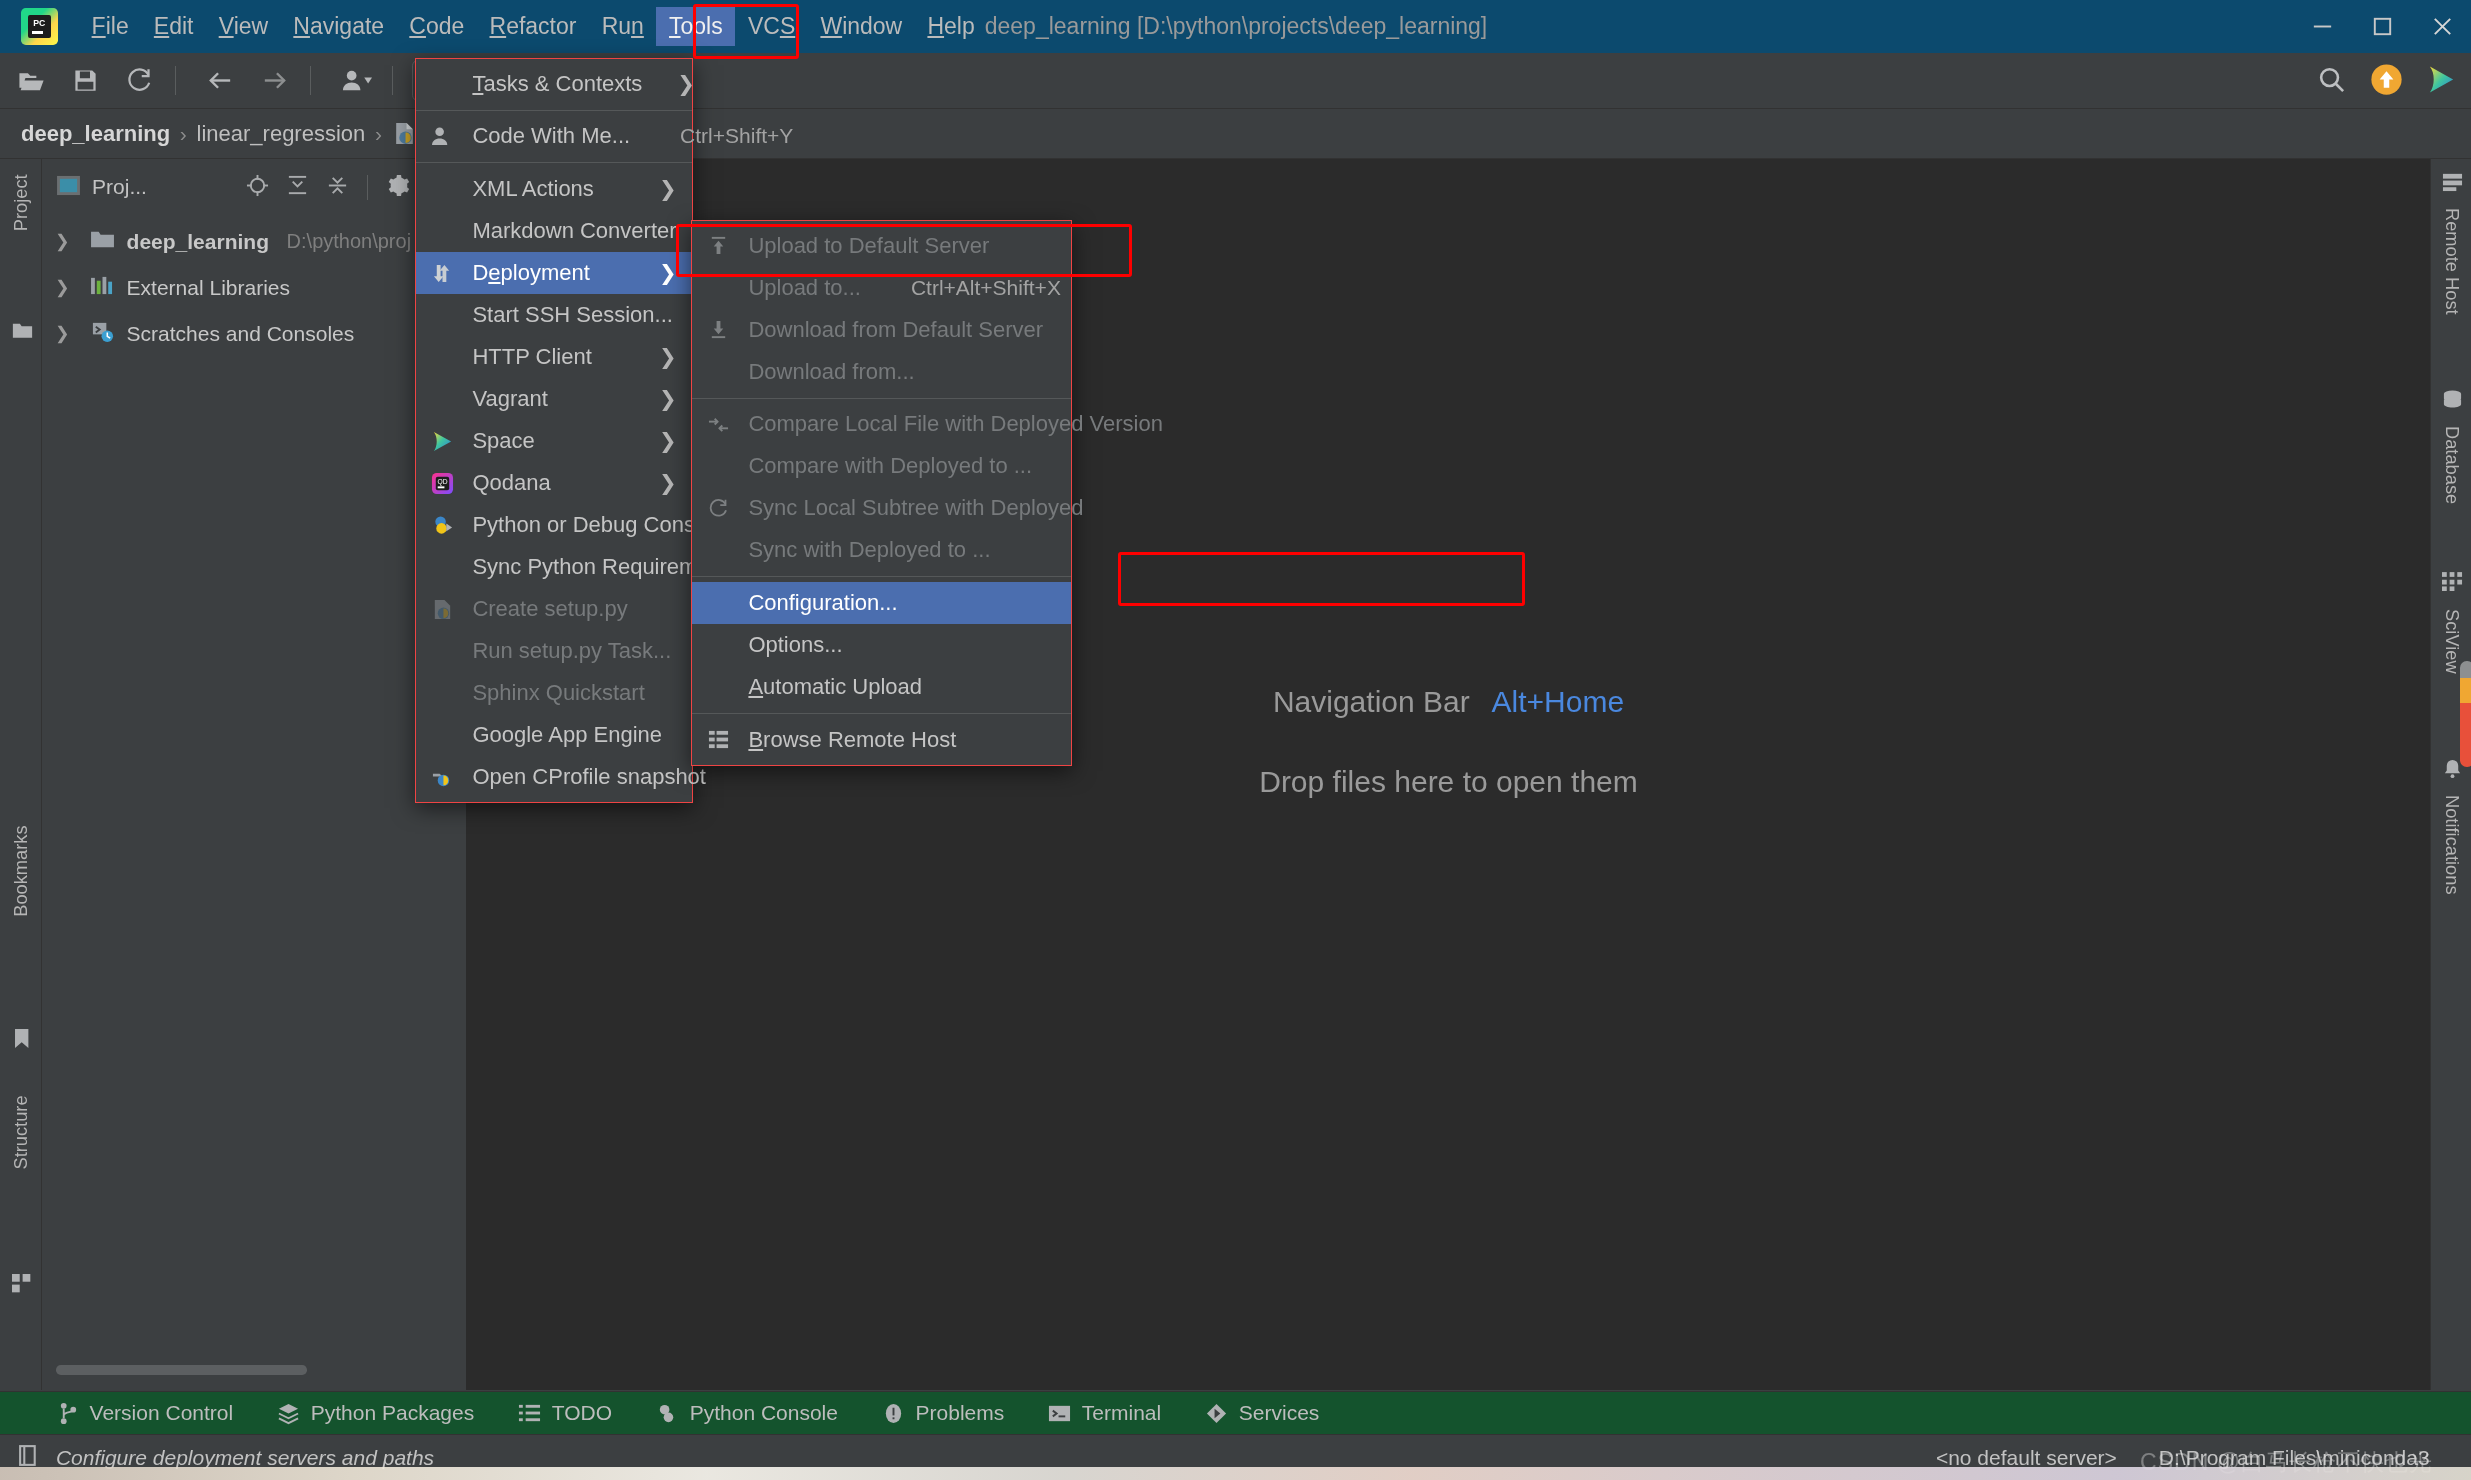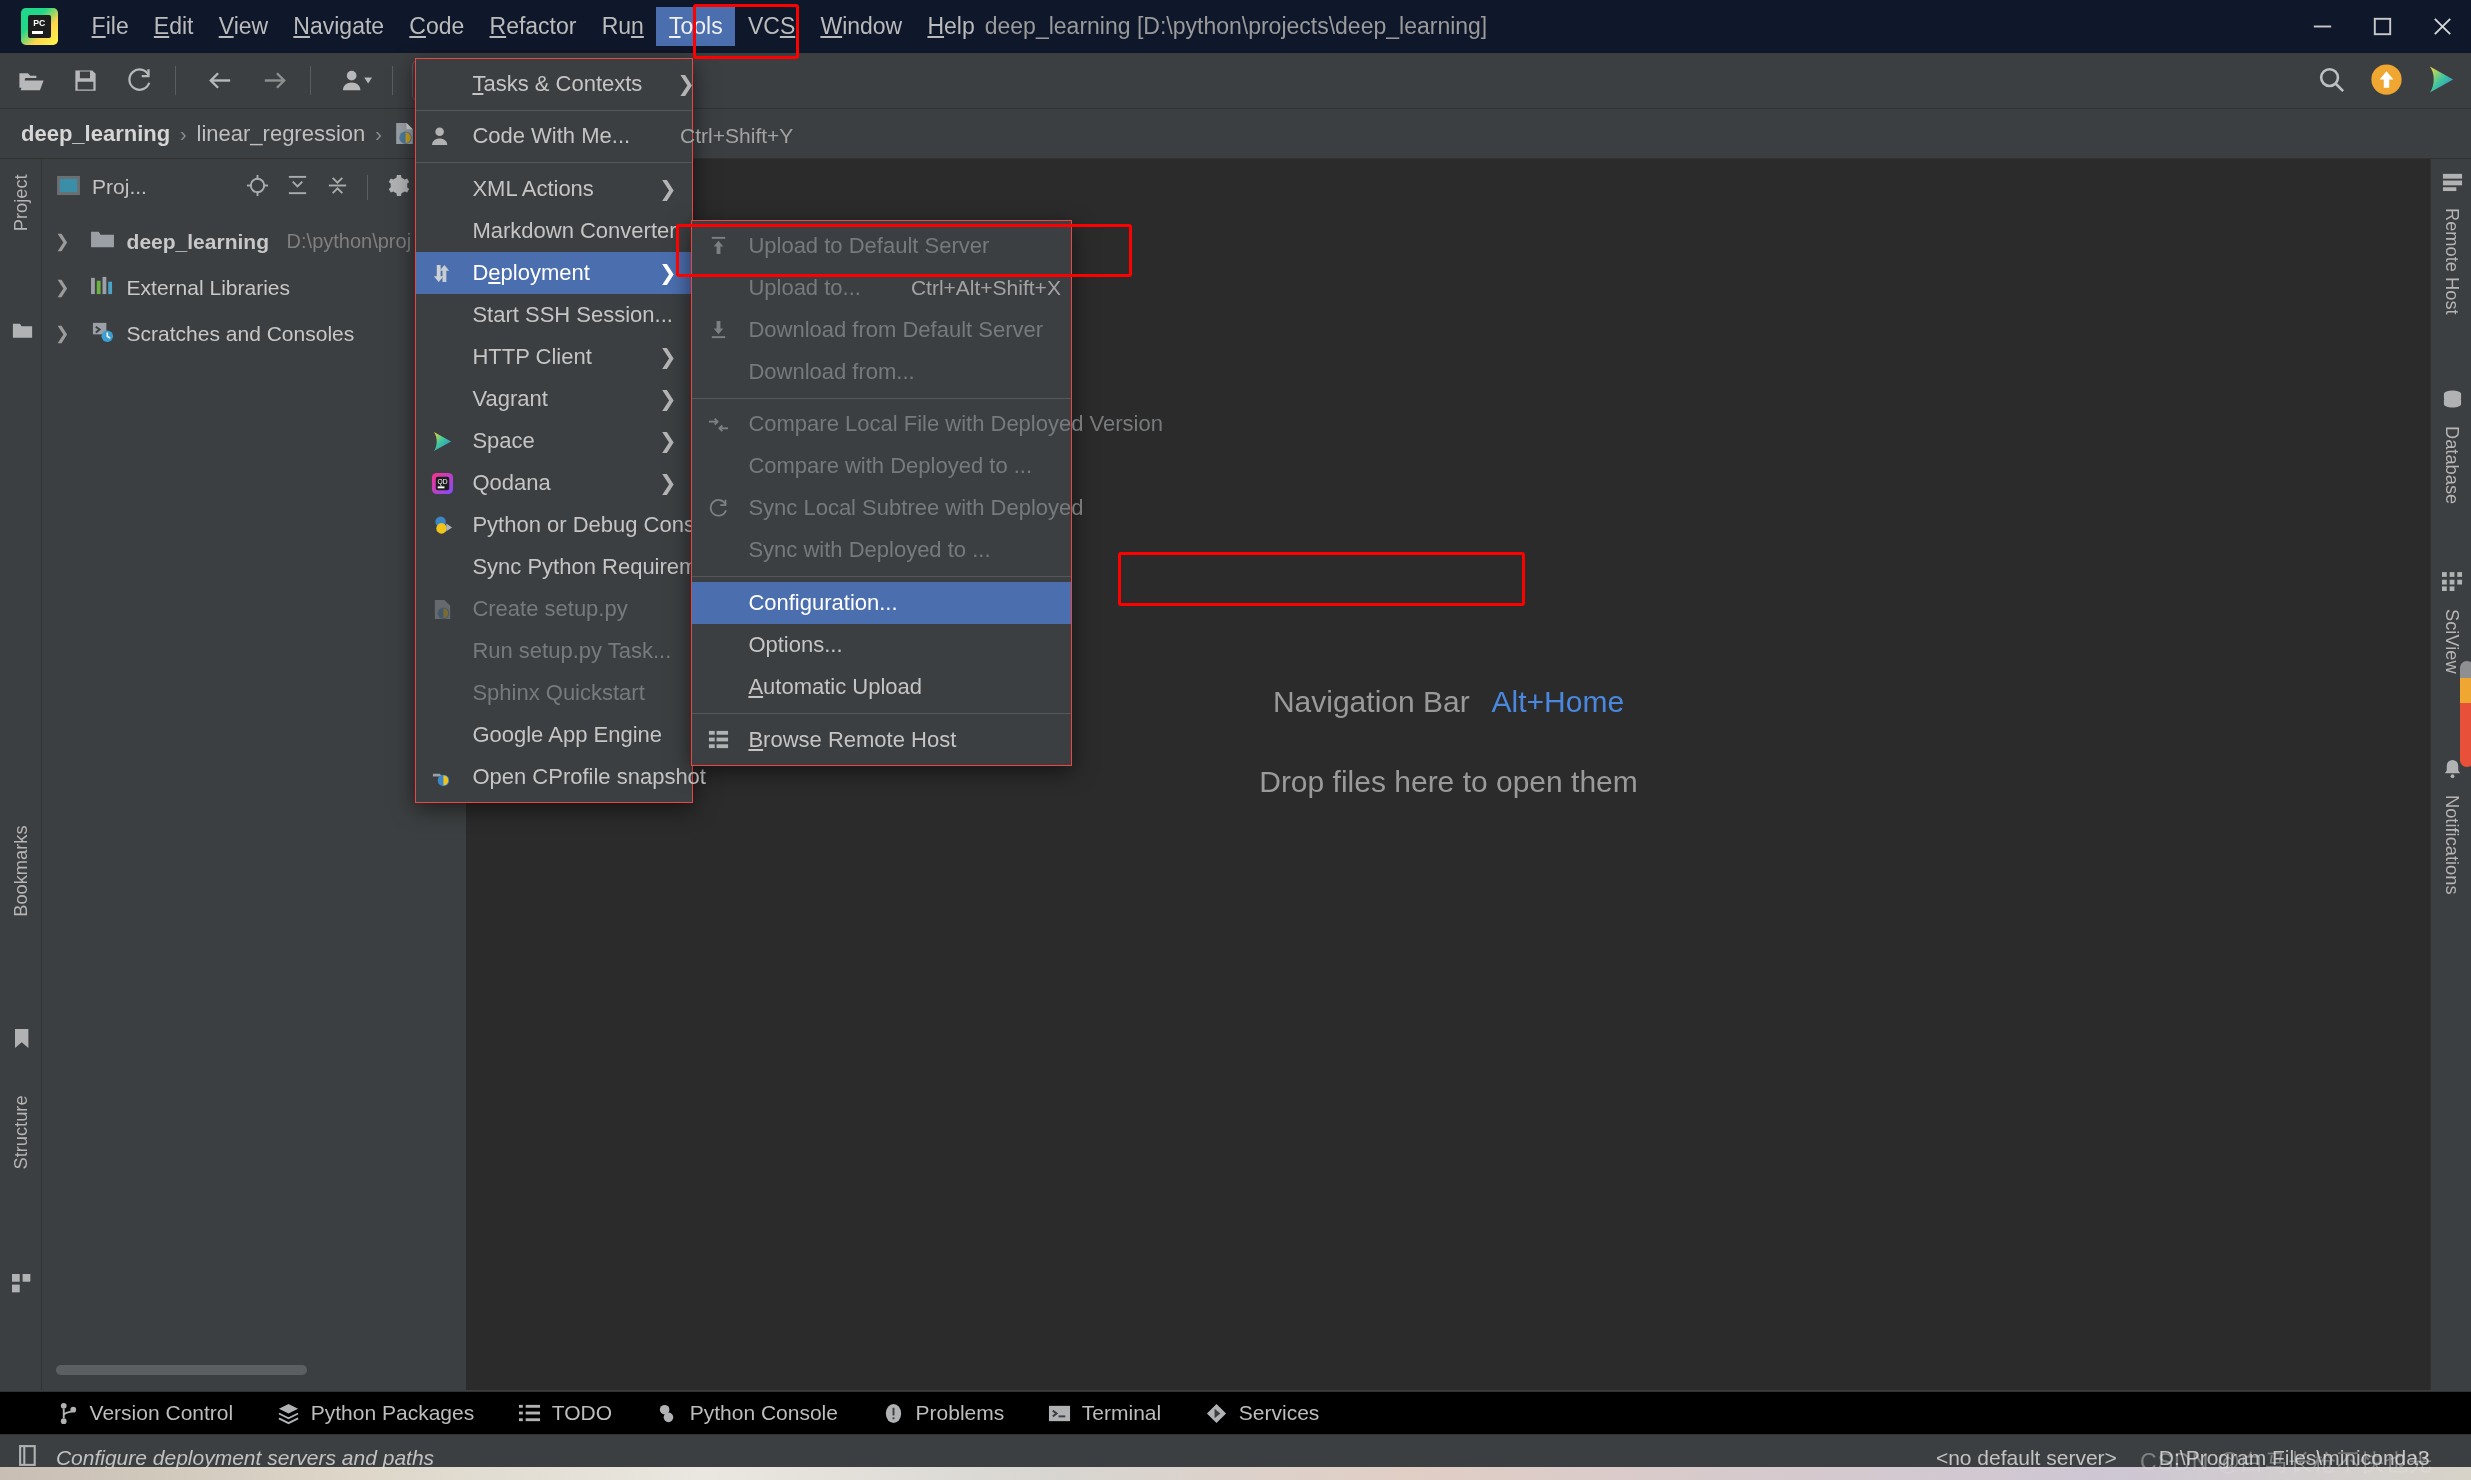--- a/index.html
+++ b/index.html
@@ -8,21 +8,21 @@
     background:#3c3f41;
     font-family:"Liberation Sans", sans-serif;
     overflow:hidden;
     -webkit-font-smoothing:antialiased;
   }
   #app { position:relative; width:2472px; height:1480px; background:#3c3f41; }
 
   
   .titlebar {
     position:absolute; left:0; top:0; width:2472px; height:53px;
-    background:#0f172a; display:flex; align-items:center;
+    background:#0c4a6e; display:flex; align-items:center;
   }
   .pc-logo { width:37px; height:37px; margin-left:21px; position:relative; }
   .pc-logo .sq {
     position:absolute; inset:0; border-radius:4.8px;
     background:linear-gradient(135deg,#21d789 0%,#21d789 35%,#ffd64b 65%,#fcf84a 100%);
   }
   .pc-logo .inner {
     position:absolute; left:6.8px; top:6.8px; width:23px; height:23px;
     background:#1d1d1d; border-radius:1.9px; color:#fff;
     font-size:8.7px; font-weight:bold; line-height:10.6px; text-align:center; padding-top:2.9px;
@@ -115,21 +115,21 @@
     background:#2b2b2b;
   }
   .empty-hints { position:absolute; left:0; right:0; top:526px; text-align:center; }
   .hint-line { font-size:30px; color:#9a9a9a; margin-bottom:46px; }
   .hint-key { color:#4a88df; margin-left:13.5px; }
   .hint-drop { font-size:30px; color:#9a9a9a;text-align:center; }
 
   
   .bottombar {
     position:absolute; left:0; bottom:46px; width:2472px; height:43px;
-    background:#000000; display:flex; align-items:center; padding-left:58px; gap:44px;
+    background:#14532d; display:flex; align-items:center; padding-left:58px; gap:44px;
     border-top:1px solid #323232;
   }
   .btw { display:flex; align-items:center; gap:10.6px; font-size:21px; color:#bdbdbd; }
 
   
   .statusbar {
     position:absolute; left:0; bottom:0; width:2472px; height:46px;
     background:#3c3f41; display:flex; align-items:center; padding:0 17.4px; gap:13.5px;
     border-top:1px solid #323232;
   }

